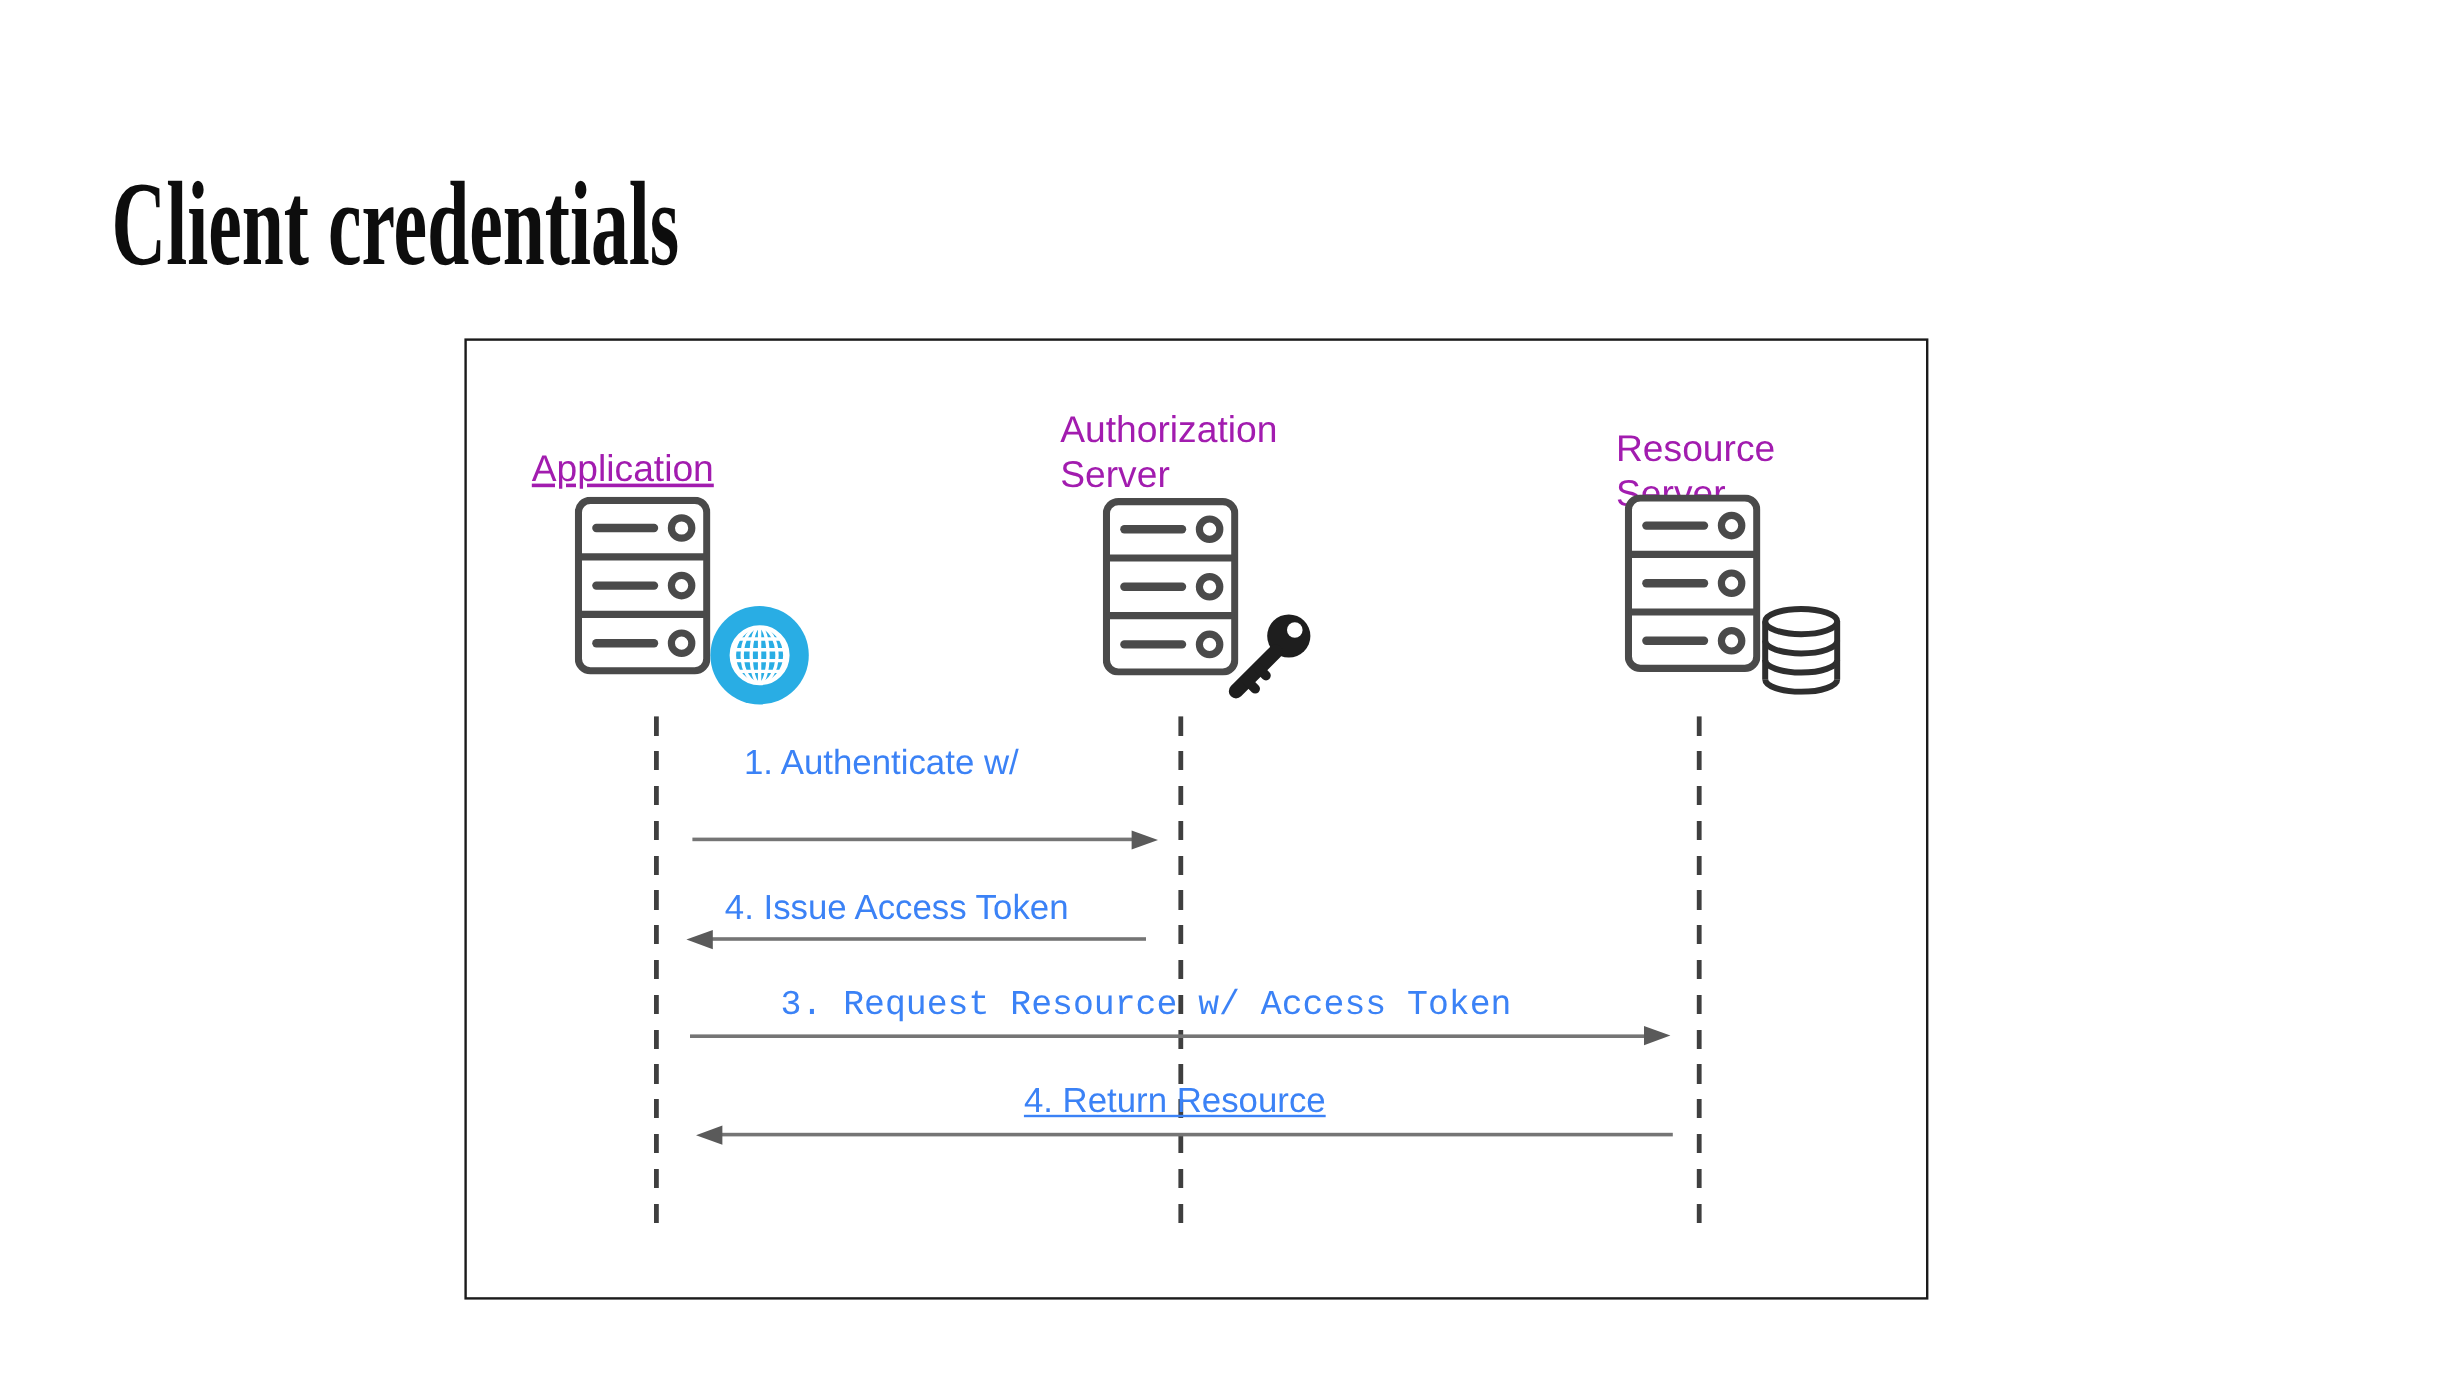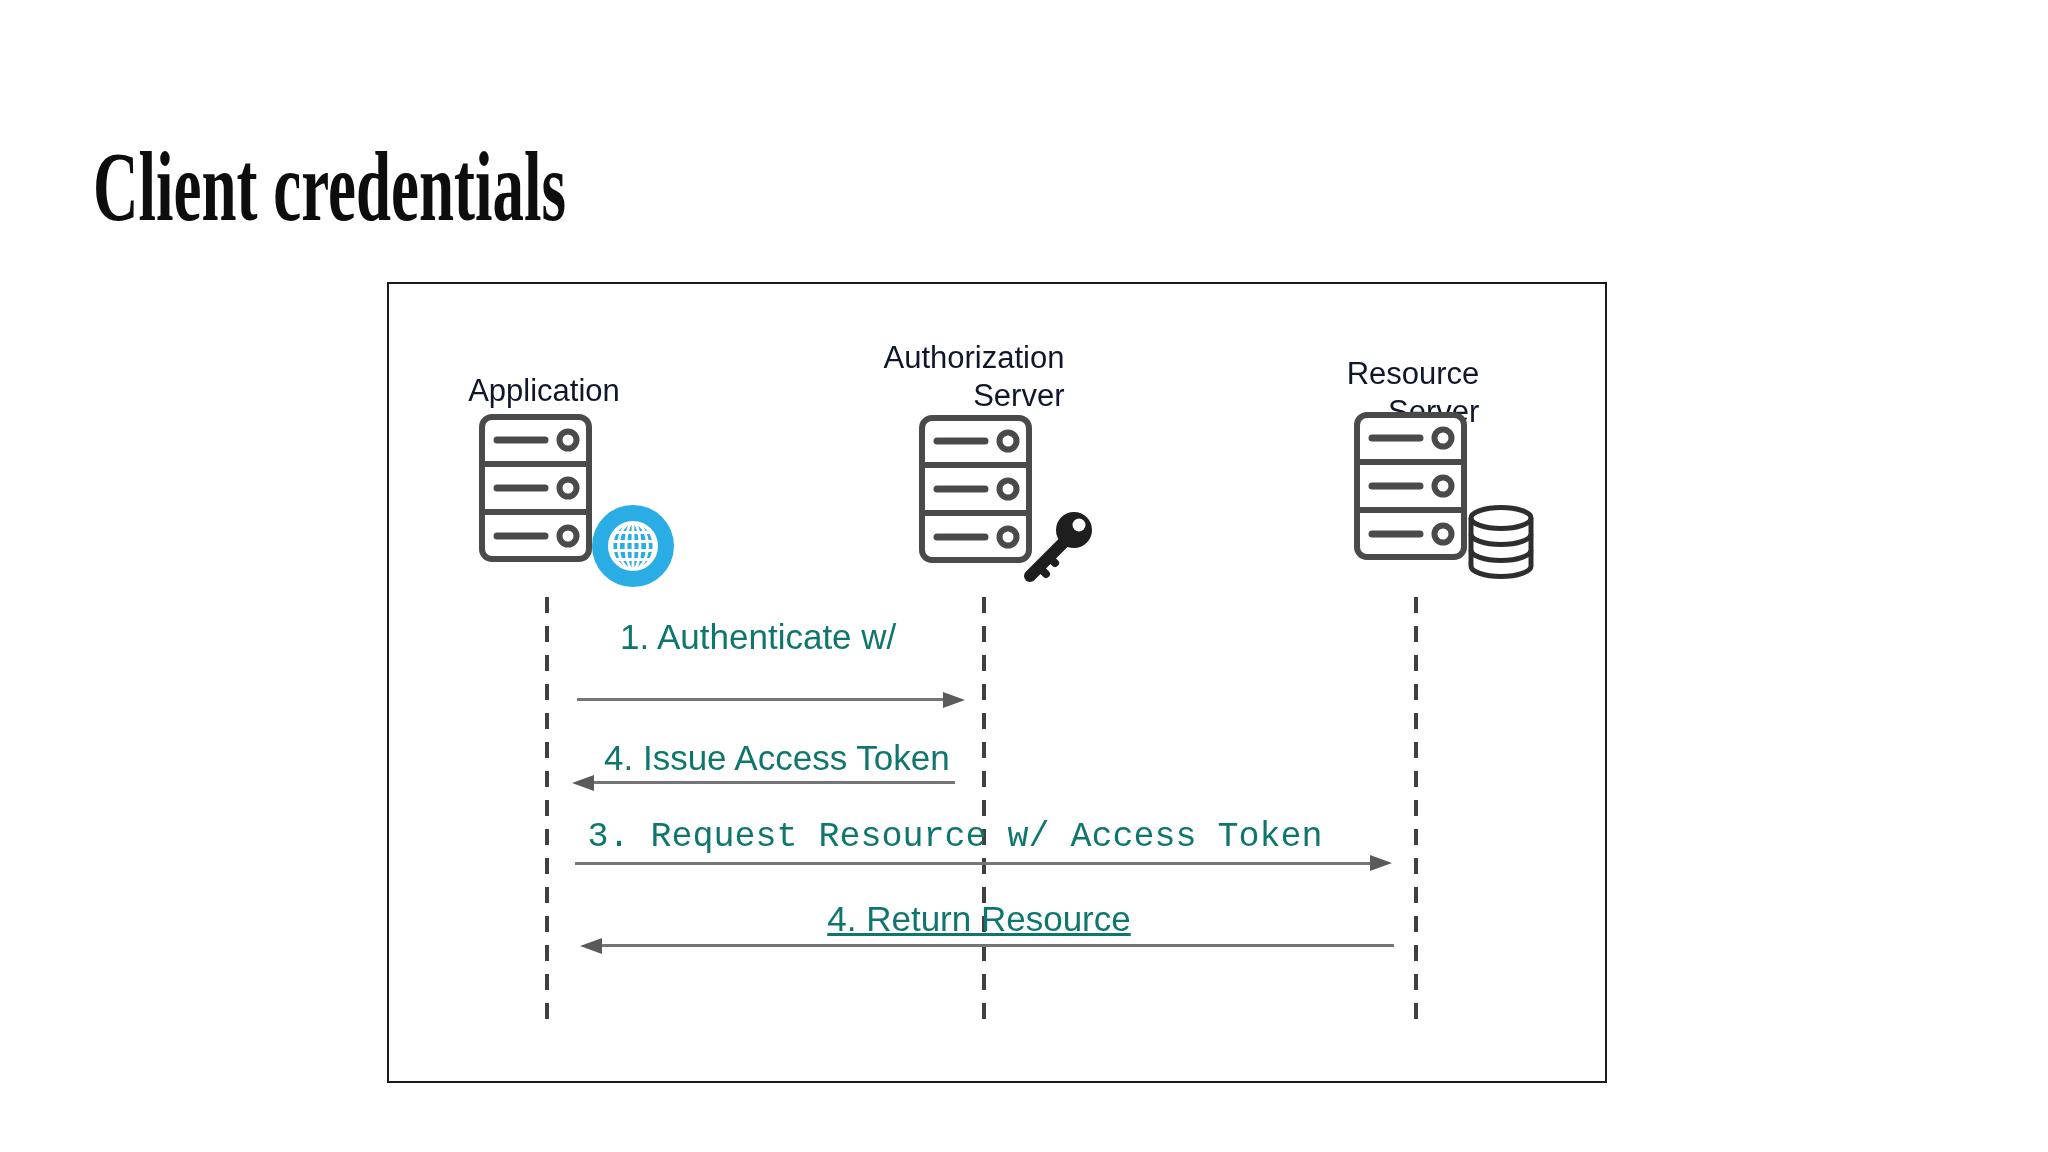--- a/index.html
+++ b/index.html
@@ -14,50 +14,50 @@
   }
 
   .panel{
     position:absolute;left:387px;top:282px;width:1220px;height:801px;
     border:2px solid #1b1b1b;background:#ffffff;box-sizing:border-box;
   }
   .panel *{box-sizing:border-box;}
 
   .actor-label{
     position:absolute;transform:translateX(-50%);
-    font-size:31px;line-height:38px;color:#0f172a;text-align:right;white-space:nowrap;
+    font-size:31px;line-height:38px;color:#a21caf;text-align:left;white-space:nowrap;
   }
   .icon-abs{position:absolute;}
 
   .lifeline{
     position:absolute;width:4px;top:313px;height:423px;
     background:repeating-linear-gradient(180deg,#3f3f3f 0 16px,rgba(0,0,0,0) 16px 29px);
   }
 
   .msg-label{
-    position:absolute;font-size:35px;line-height:39px;color:#0f766e;white-space:nowrap;
+    position:absolute;font-size:29px;line-height:39px;color:#3b82f6;white-space:nowrap;
   }
   .msg-label.centered{transform:translateX(-50%);text-align:center;}
 
   .msg-line{position:absolute;height:3px;background:#757575;}
   .head-right{position:absolute;width:0;height:0;
     border-top:8px solid transparent;border-bottom:8px solid transparent;
     border-left:22px solid #5a5a5a;}
   .head-left{position:absolute;width:0;height:0;
     border-top:8px solid transparent;border-bottom:8px solid transparent;
     border-right:22px solid #5a5a5a;}
 </style>
 </head>
 <body>
 
 <div class="slide-title">Client credentials</div>
 
 <div class="panel">
 
-  <div class="actor-label" style="left:155px;top:88px;">
+  <div class="actor-label" style="left:130px;top:88px;text-decoration:underline;">
     <div>Application</div>
   </div>
   <svg class="icon-abs" style="left:90px;top:130px;" width="113" height="148" viewBox="0 0 113 148">
     <rect x="3" y="3" width="107" height="142" rx="10" fill="#fff" stroke="#4a4a4a" stroke-width="6"></rect>
     <line x1="3" y1="50" x2="110" y2="50" stroke="#4a4a4a" stroke-width="6"></line>
     <line x1="3" y1="98" x2="110" y2="98" stroke="#4a4a4a" stroke-width="6"></line>
     <line x1="18" y1="26" x2="66" y2="26" stroke="#4a4a4a" stroke-width="7" stroke-linecap="round"></line>
     <line x1="18" y1="74" x2="66" y2="74" stroke="#4a4a4a" stroke-width="7" stroke-linecap="round"></line>
     <line x1="18" y1="122" x2="66" y2="122" stroke="#4a4a4a" stroke-width="7" stroke-linecap="round"></line>
     <circle cx="89" cy="26" r="8.5" fill="#fff" stroke="#4a4a4a" stroke-width="6"></circle>

